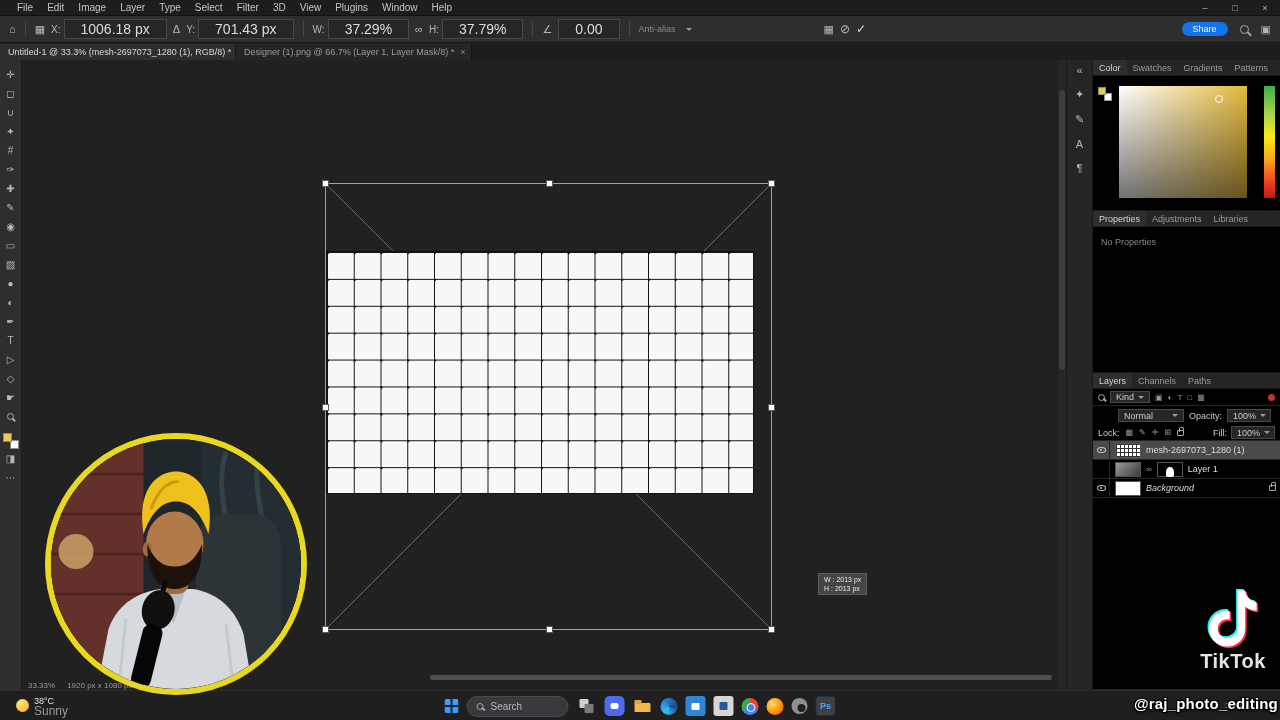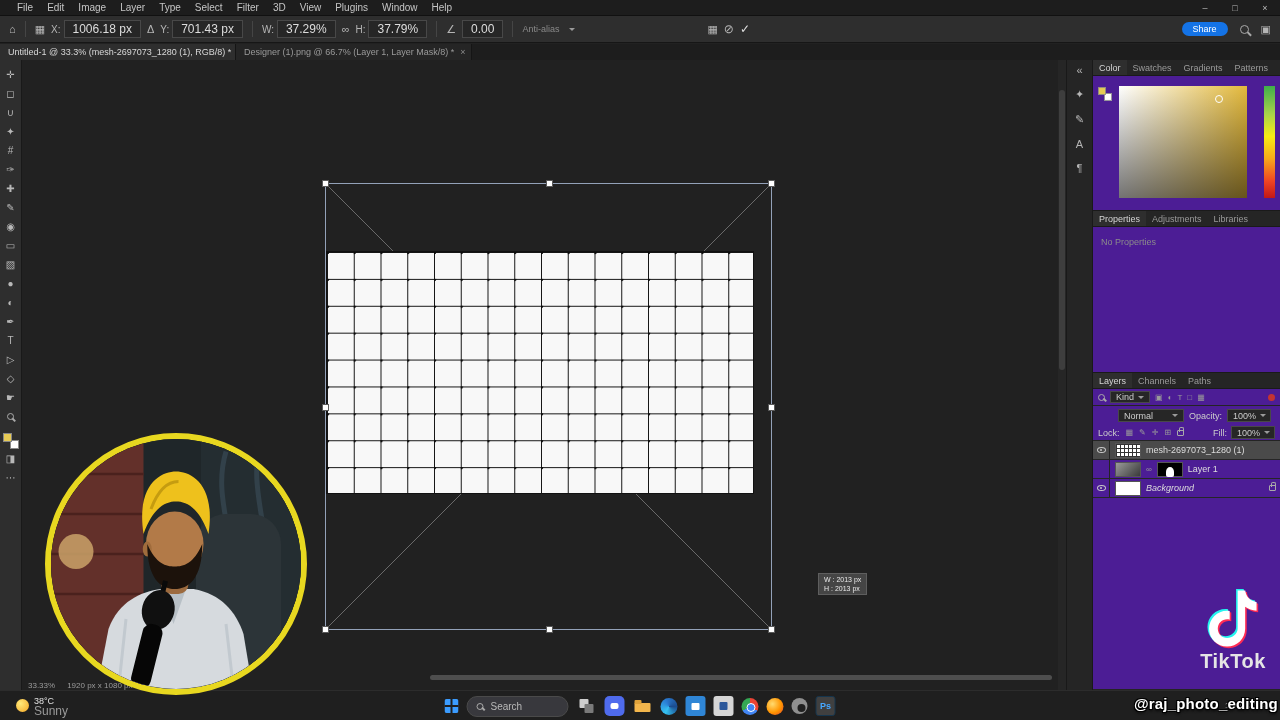--- a/index.html
+++ b/index.html
@@ -16,22 +16,22 @@
   .mi { padding:0 7px; }
   .wincontrols { margin-left:auto; display:flex; height:16px; }
   .wc { width:30px; text-align:center; font-size:9px; line-height:16px; color:#bbb; }
   
   .optionsbar { position:absolute; left:0; top:16px; right:0; height:27px; background:#2e2e2e;
     border-bottom:1px solid #161616; display:flex; align-items:center; gap:6px; padding:0 9px;
     font-size:10px; color:#b5b5b5; z-index:10; }
   .obicon { font-size:11px; color:#b5b5b5; }
   .ob-sep { width:1px; height:16px; background:#454545; margin:0 3px; }
   .ob-field { display:flex; align-items:center; gap:3px; }
-  .ob-val { background:#262626; border:1px solid #484848; padding:1px 8px; min-width:44px;
-    color:#ddd; font-size:12px; }
+  .ob-val { background:#262626; border:1px solid #484848; padding:1px 16px; min-width:44px;
+    color:#ddd; font-size:14px; }
   .ob-val.sm { min-width:34px; }
   .ob-ghost { color:#8a8a8a; font-size:9px; }
   .share-btn { background:#1473e6; color:#fff; border-radius:9px; padding:2px 11px; font-size:9px; }
   .ob-right { margin-left:auto; display:flex; align-items:center; gap:12px; }
   .caret { width:0; height:0; border-left:3px solid transparent; border-right:3px solid transparent;
     border-top:3px solid #9a9a9a; display:inline-block; margin-left:4px; }
   .mag { width:9px; height:9px; border:1.5px solid #a9a9a9; border-radius:50%; position:relative; display:inline-block; }
   .mag::after { content:''; position:absolute; width:5px; height:1.5px; background:#a9a9a9;
     right:-4px; bottom:-1.5px; transform:rotate(45deg); }
   .mag.small { width:7px; height:7px; }
@@ -74,21 +74,21 @@
     color:#e9e9e9; font-size:7px; line-height:9px; padding:1px 5px; }
   .statusbar { position:absolute; left:6px; bottom:0; font-size:8px; color:#9b9b9b; display:flex; gap:12px; }
   .hscroll { position:absolute; left:408px; bottom:10px; width:622px; height:5px; background:#4e4e4e; border-radius:3px; }
   .vscroll { position:absolute; left:1058px; top:60px; width:8px; bottom:30px; background:#262626; }
   .vthumb { position:absolute; left:1px; top:30px; width:6px; height:280px; background:#3e3e3e; border-radius:3px; }
   
   .rightstrip { position:absolute; left:1066px; top:60px; width:26px; bottom:30px; background:#252525;
     border-left:1px solid #191919; display:flex; flex-direction:column; align-items:center;
     padding-top:4px; gap:12px; font-size:11px; color:#b5b5b5; }
   
-  .panels { position:absolute; left:1092px; top:60px; width:188px; bottom:16px; background:#4c1d95;
+  .panels { position:absolute; left:1092px; top:60px; width:188px; bottom:16px; background:#000000;
     border-left:1px solid #191919; font-size:9px; }
   .panel-tabs { display:flex; background:#252525; height:16px; align-items:stretch; border-bottom:1px solid #1a1a1a; }
   .ptab { padding:0 6px; color:#9a9a9a; display:flex; align-items:center; font-size:9px; }
   .ptab.active { background:#2e2e2e; color:#d5d5d5; }
   .color-panel { position:absolute; top:0; left:0; right:0; height:150px; }
   .color-body { position:relative; height:133px; }
   .color-body .fgbg.mini { position:absolute; left:4px; top:10px; }
   .sat { position:absolute; left:26px; top:10px; width:128px; height:112px;
     background: linear-gradient(to bottom, rgba(0,0,0,0) 0%, rgba(0,0,0,.55) 100%),
                 linear-gradient(to right, #ffffff, #e3b93c); }

